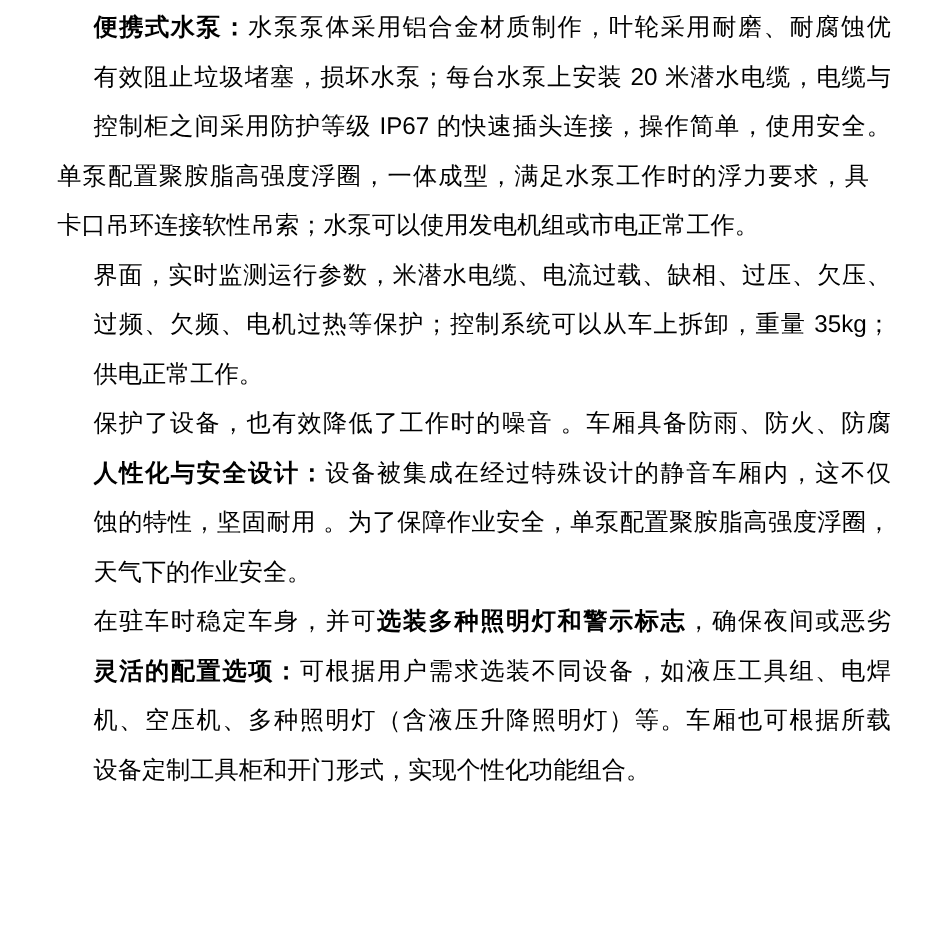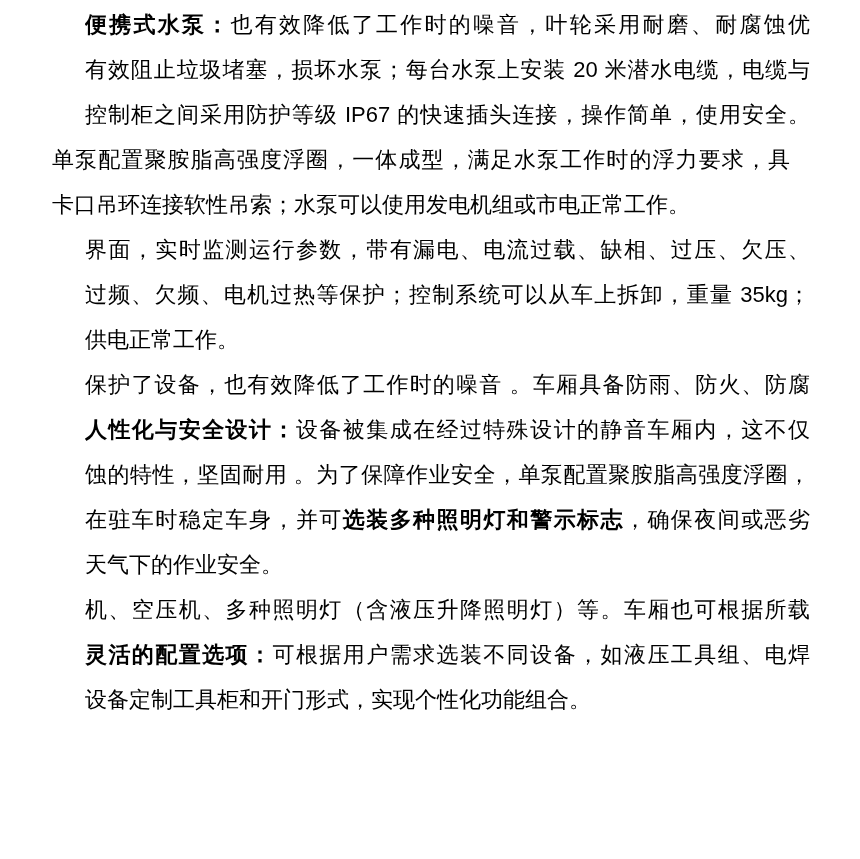--- a/index.html
+++ b/index.html
@@ -36,36 +36,36 @@
     margin-left: 52px;
     width: 738px;
   }
   .line b { font-weight: 700; }
 </style>
 </head>
 <body>
 
 <main class="doc">
     <div class="bullet-item">
-      <div class="line j"><b>便携式水泵：</b><span>也有效降低了工作时的噪音，叶轮采用耐磨、耐腐蚀优</span></div>
+      <div class="line j"><b>便携式水泵：</b><span>水泵泵体采用铝合金材质制作，叶轮采用耐磨、耐腐蚀优</span></div>
       <div class="line j"><span>有效阻止垃圾堵塞，损坏水泵；每台水泵上安装 20 米潜水电缆，电缆与</span></div>
       <div class="line j"><span>控制柜之间采用防护等级 IP67 的快速插头连接，操作简单，使用安全。</span></div>
       <div class="line j outdent"><span>单泵配置聚胺脂高强度浮圈，一体成型，满足水泵工作时的浮力要求，具</span></div>
       <div class="line outdent"><span>卡口吊环连接软性吊索；水泵可以使用发电机组或市电正常工作。</span></div>
     </div>
     <div class="bullet-item">
-      <div class="line j"><span>界面，实时监测运行参数，带有漏电、电流过载、缺相、过压、欠压、</span></div>
+      <div class="line j"><span>界面，实时监测运行参数，米潜水电缆、电流过载、缺相、过压、欠压、</span></div>
       <div class="line j"><span>过频、欠频、电机过热等保护；控制系统可以从车上拆卸，重量 35kg；</span></div>
       <div class="line"><span>供电正常工作。</span></div>
     </div>
     <div class="bullet-item">
       <div class="line j"><span>保护了设备，也有效降低了工作时的噪音 。车厢具备防雨、防火、防腐</span></div>
       <div class="line j"><b>人性化与安全设计：</b><span>设备被集成在经过特殊设计的静音车厢内，这不仅</span></div>
       <div class="line j"><span>蚀的特性，坚固耐用 。为了保障作业安全，单泵配置聚胺脂高强度浮圈，</span></div>
+      <div class="line"><span>天气下的作业安全。</span></div>
       <div class="line j"><span>在驻车时稳定车身，并可</span><b>选装多种照明灯和警示标志</b><span>，确保夜间或恶劣</span></div>
-      <div class="line"><span>天气下的作业安全。</span></div>
     </div>
     <div class="bullet-item">
+      <div class="line j"><b>灵活的配置选项：</b><span>可根据用户需求选装不同设备，如液压工具组、电焊</span></div>
       <div class="line j"><span>机、空压机、多种照明灯（含液压升降照明灯）等。车厢也可根据所载</span></div>
-      <div class="line j"><b>灵活的配置选项：</b><span>可根据用户需求选装不同设备，如液压工具组、电焊</span></div>
       <div class="line"><span>设备定制工具柜和开门形式，实现个性化功能组合。</span></div>
     </div>
   </main>
 
 </body></html>

